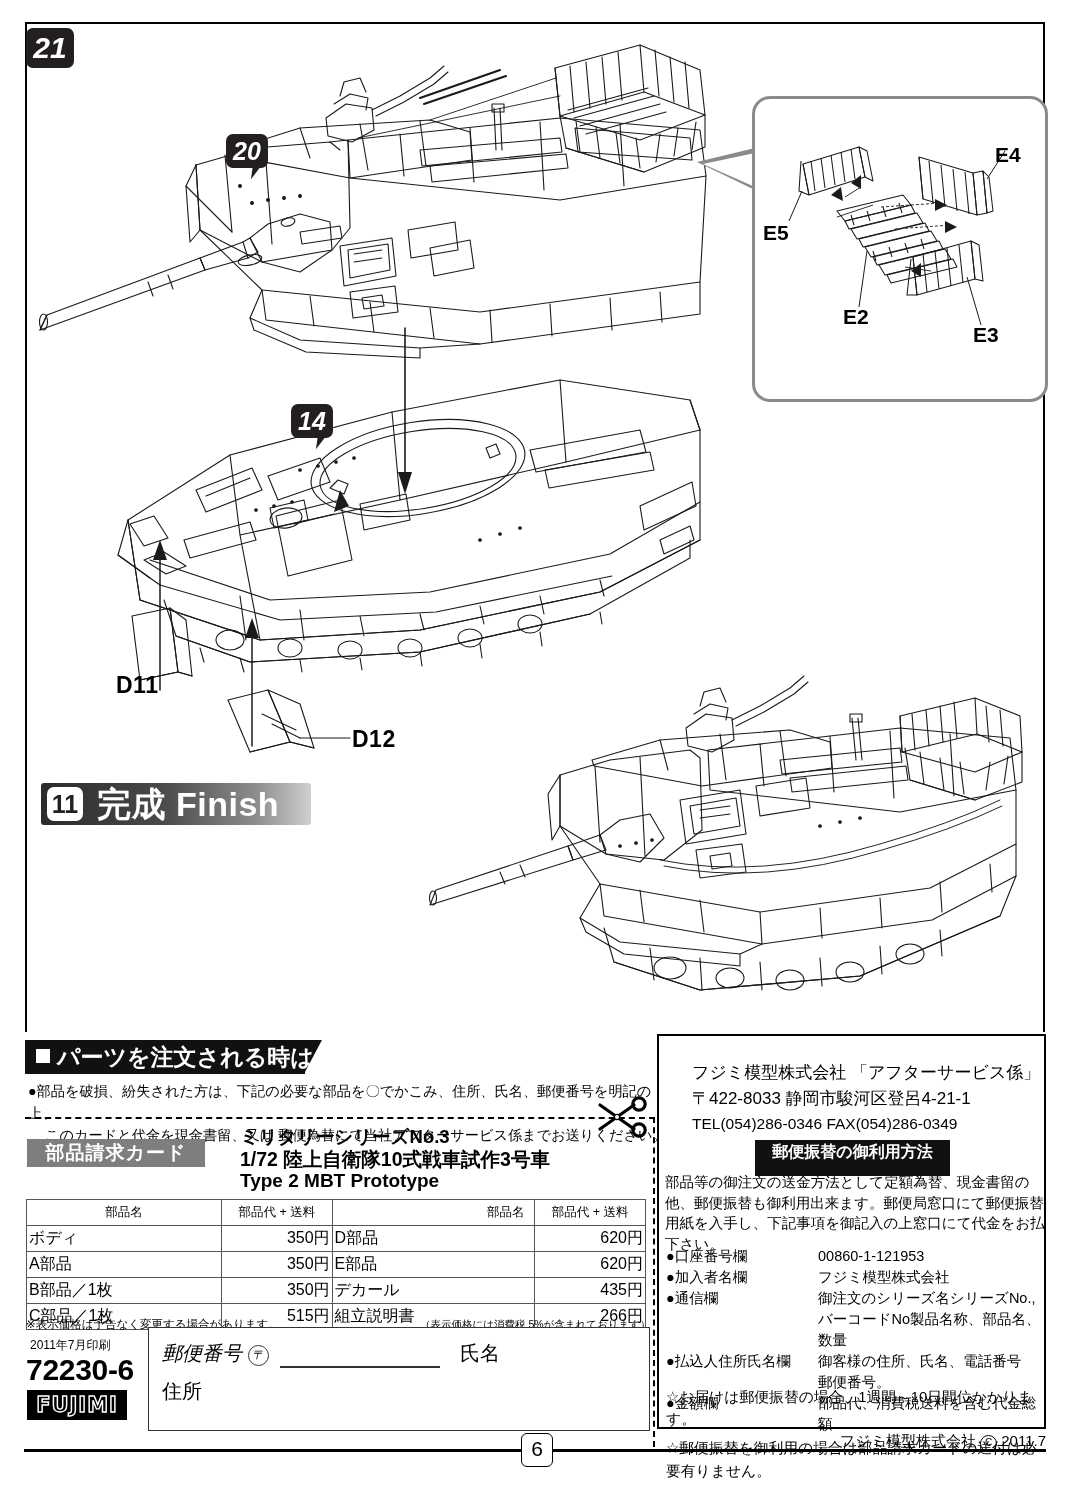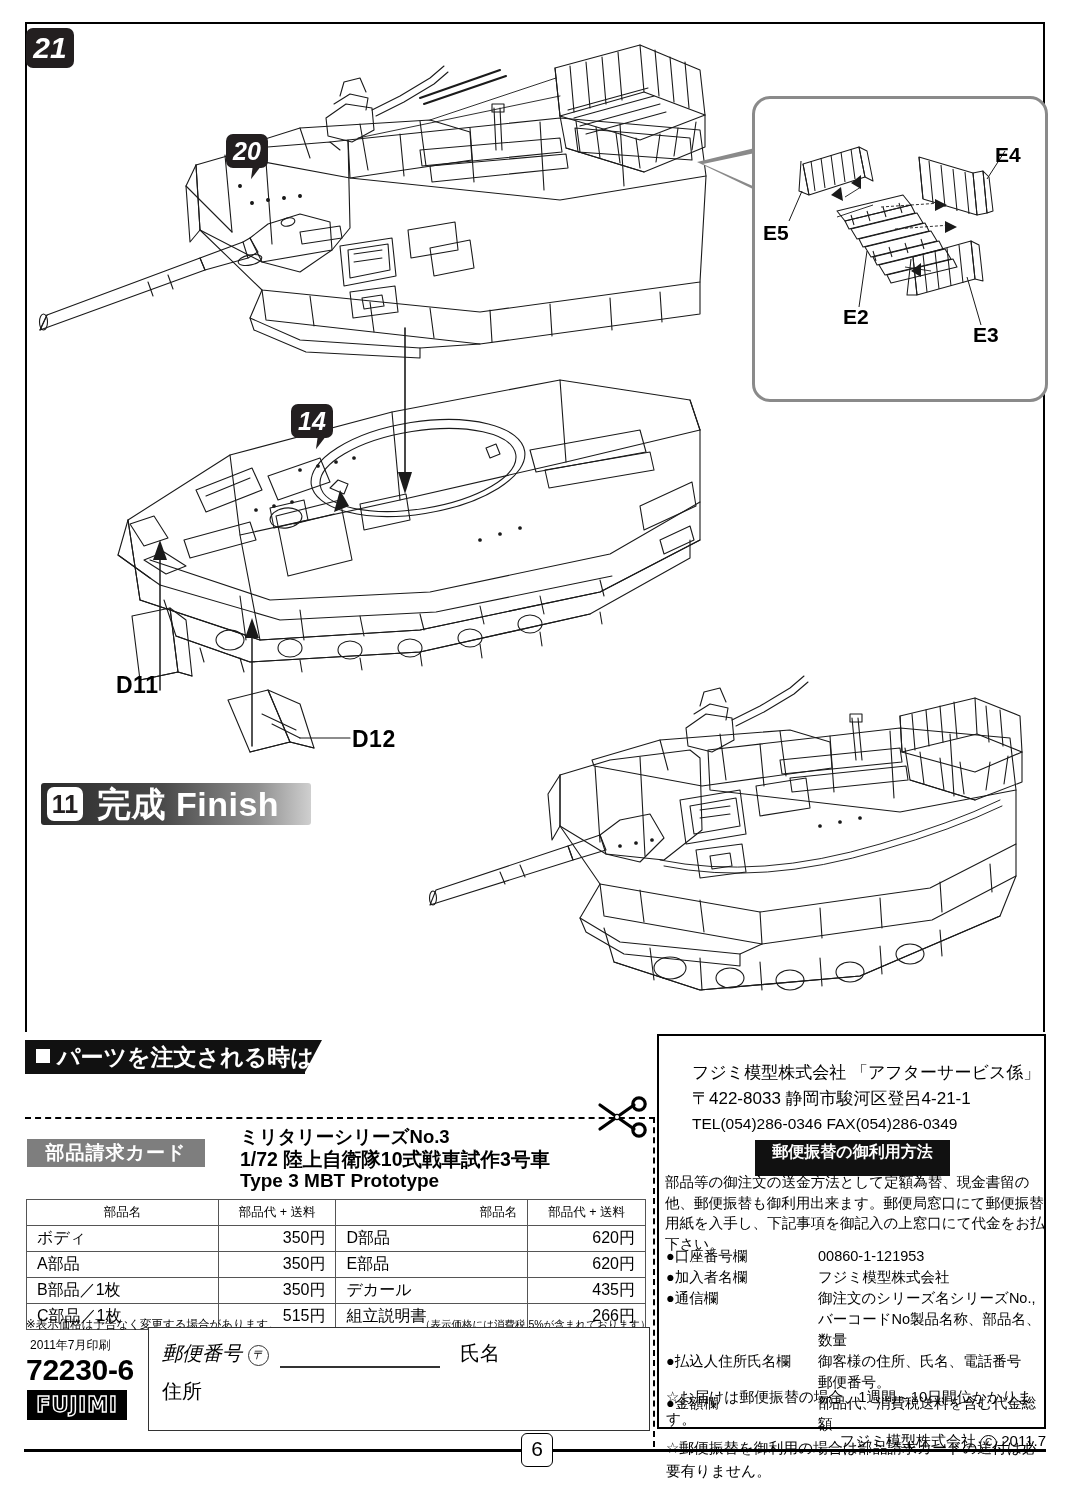--- a/index.html
+++ b/index.html
@@ -99,21 +99,21 @@
   }
   .cardtitle{position:absolute;left:240px;top:1126px;font-weight:bold;line-height:1.17;}
   .cardtitle .t1{font-size:18.5px;display:block;}
   .cardtitle .t2{font-size:19.5px;display:block;}
   .cardtitle .t3{font-size:19px;display:block;}
 
   table.parts{
     position:absolute;left:26px;top:1199px;width:620px;border-collapse:collapse;
     font-size:14.5px;background:#fff;
   }
-  table.parts td,table.parts th{border:1px solid #555;padding:2px 10px;font-weight:normal;height:21px;}
+  table.parts td,table.parts th{border:1px solid #555;padding:2px 2px;font-weight:normal;height:21px;}
   table.parts th{text-align:center;font-size:12.5px;}
   table.parts td.name{width:200px;text-align:left;font-size:16px;}
   table.parts td.price{width:110px;text-align:right;font-size:16px;}
   table.parts th.hname{width:200px;}
   table.parts th.hprice{width:110px;}
   th.hname.right-al{text-align:right;padding-right:10px;}
 
   .note-left{position:absolute;left:26px;top:1317px;font-size:11.5px;}
   .note-right{position:absolute;left:420px;top:1318px;font-size:10.5px;}
 
@@ -507,39 +507,43 @@
     <div class="num">11</div>
     <div class="ftxt">完成 Finish</div>
   </div>
 
   <div class="sec-head"></div>
   <div class="sec-head-skew"></div>
   <div class="sec-head-txt">
     <span class="sq"></span><span>パーツを注文される時は</span>
   </div>
 
+  <div class="notice">
+    <span>●部品を破損、紛失された方は、下記の必要な部品を〇でかこみ、住所、氏名、郵便番号を明記の上、</span>
+    <span class="l2">このカードと代金を現金書留、又は 郵便為替にて当社アフターサービス係までお送りください。</span>
+  </div>
 
   <div class="cutline-h"></div>
   <div class="cutline-v"></div>
 
   <svg class="scissors" viewBox="0 0 54 44">
     <g fill="none" stroke="#000" stroke-width="3.2" stroke-linecap="round">
       <path d="M6 34 L40 10"></path>
       <path d="M6 10 L40 34"></path>
       <circle cx="45" cy="9" r="6.2"></circle>
       <circle cx="45" cy="35" r="6.2"></circle>
     </g>
     <circle cx="23" cy="22" r="2.6" fill="#fff" stroke="#000" stroke-width="1.2"></circle>
   </svg>
 
   <div class="cardbadge">部品請求カード</div>
   <div class="cardtitle">
     <span class="t1">ミリタリーシリーズNo.3</span>
     <span class="t2">1/72 陸上自衛隊10式戦車試作3号車</span>
-    <span class="t3">Type 3 MBT Prototype</span>
+    <span class="t3">Type 2 MBT Prototype</span>
   </div>
 
   <table class="parts">
     <thead>
       <tr>
         <th class="hname">部品名</th>
         <th class="hprice">部品代 + 送料</th>
         <th class="hname right-al">部品名</th>
         <th class="hprice">部品代 + 送料</th>
       </tr>

